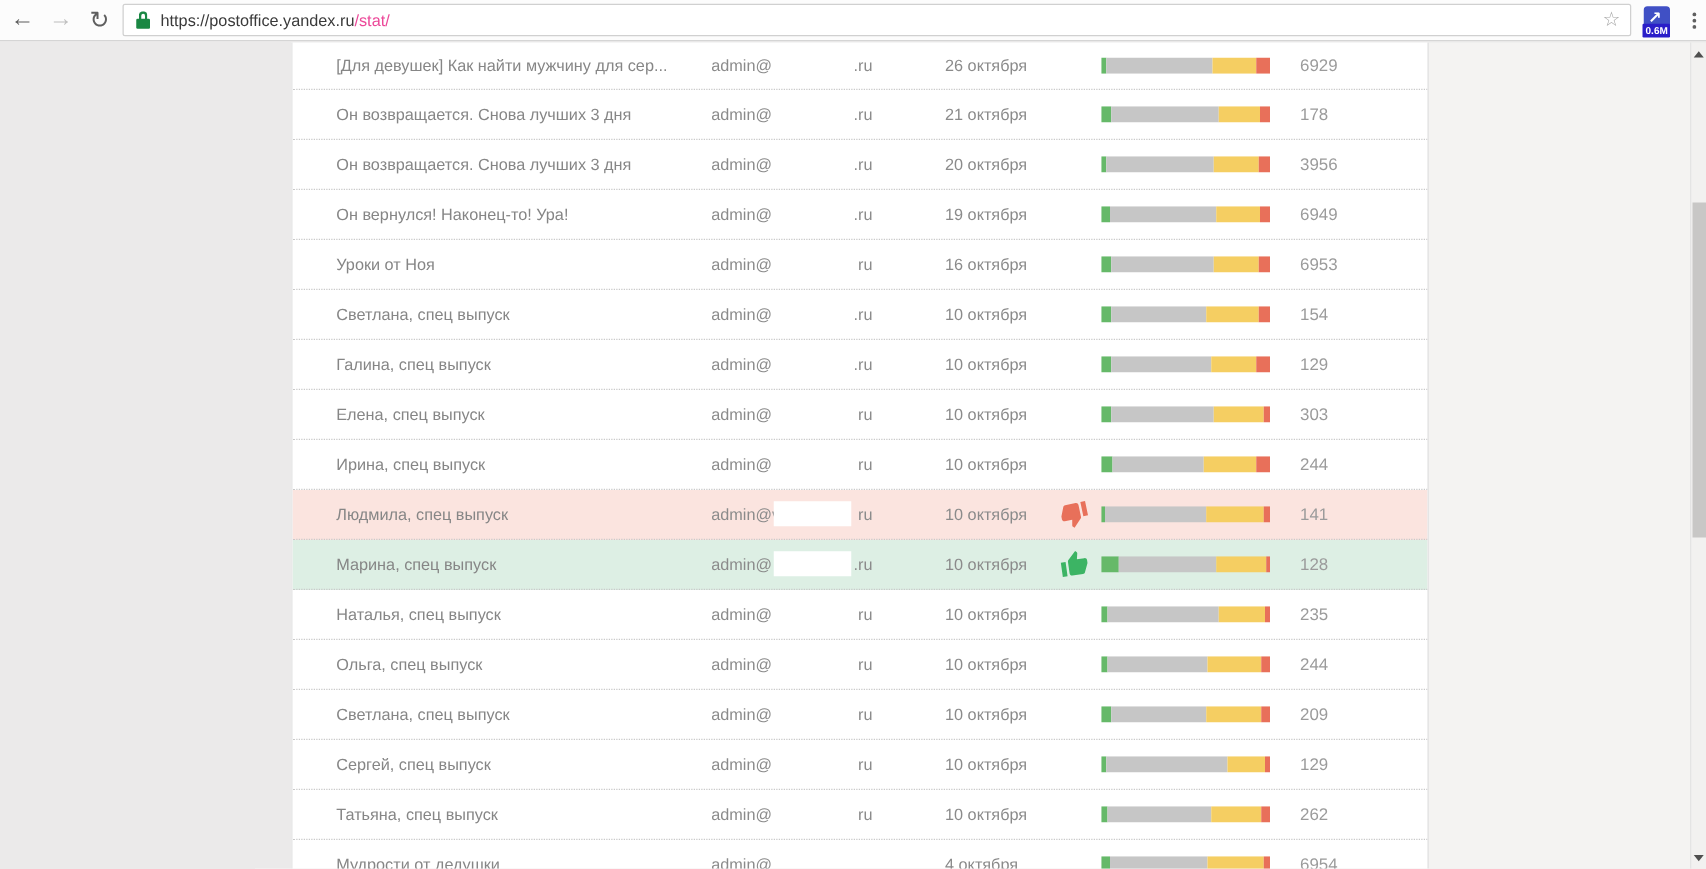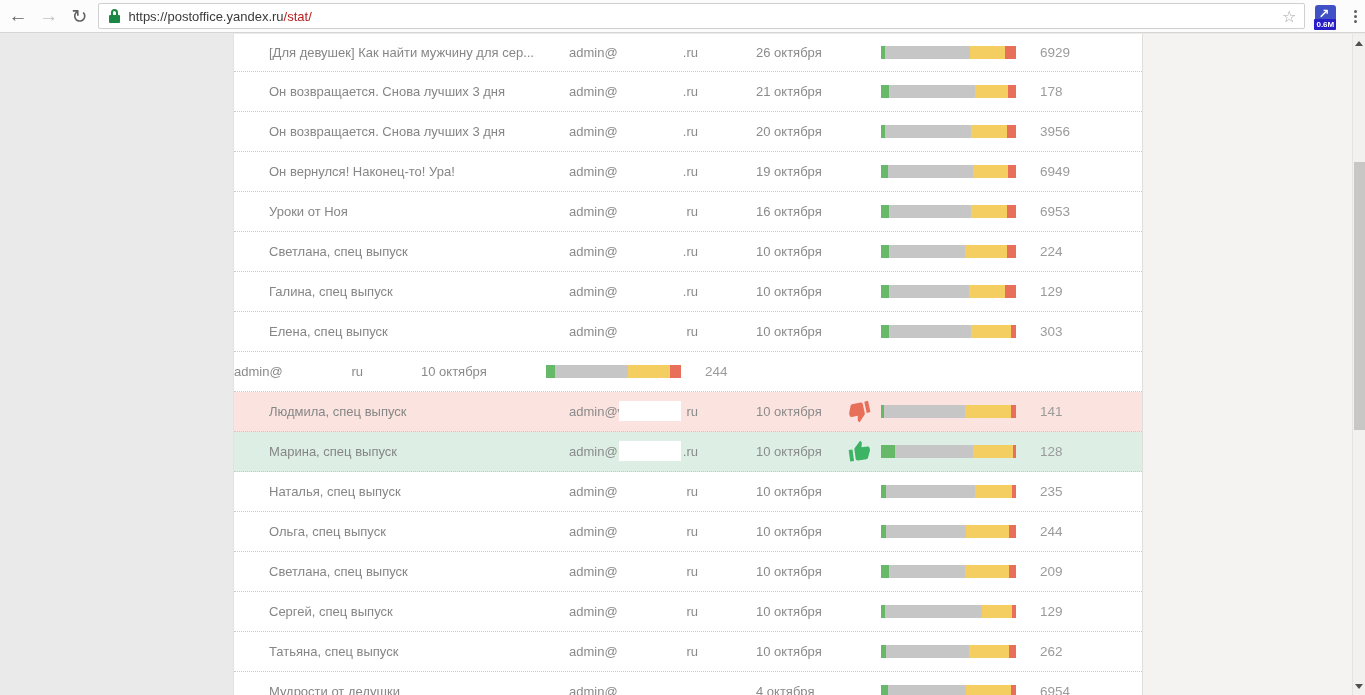--- a/index.html
+++ b/index.html
@@ -8,21 +8,21 @@
 
   
   .toolbar { position:absolute; top:0; left:0; width:1365px; height:33px; background:#fcfcfc; border-bottom:1px solid #d5d5d5; display:flex; align-items:center; z-index:10; }
   .nav-btn { width:28px; height:28px; display:flex; align-items:center; justify-content:center; font-size:19px; color:#5f5f5f; margin-left:5px; cursor:pointer; }
   .nav-btn.disabled { color:#c0c0c0; }
   .omnibox { height:26px; flex:0 0 auto; width:1207px; margin-left:6px; background:#fff; border:1px solid #d0d0d0; border-radius:2px; display:flex; align-items:center; padding:0 8px; position:relative; }
   .lock { width:11px; height:14px; position:relative; margin-right:8px; margin-left:2px; }
   .lock .shackle { position:absolute; top:0; left:2px; width:7px; height:8px; border:2px solid #1a8743; border-bottom:none; border-radius:4px 4px 0 0; }
   .lock .body { position:absolute; bottom:0; left:0; width:11px; height:8px; background:#1a8743; border-radius:1px; }
   .url { font-size:13px; color:#3a3a3a; white-space:nowrap; }
-  .url .path { color:#b91c1c; }
+  .url .path { color:#ec4899; }
   .star { position:absolute; right:8px; top:4px; font-size:16px; color:#a8a8a8; line-height:18px; cursor:pointer; }
   .ext { position:relative; width:24px; height:24px; margin-left:9px; cursor:pointer; }
   .ext .ext-sq { position:absolute; top:1px; left:1px; width:21px; height:19px; background:#4050c5; border-radius:3px; }
   .ext .ext-arrow { position:absolute; top:2px; left:4px; color:#fff; font-size:13px; font-weight:bold; }
   .ext .ext-badge { position:absolute; bottom:-2px; left:0; background:#2a1ec9; color:#fff; font-size:8px; padding:1px 2px; border-radius:1px; font-weight:bold; letter-spacing:0; }
   .menu-dots { width:20px; height:24px; margin-left:10px; display:flex; flex-direction:column; align-items:center; justify-content:center; gap:2px; cursor:pointer; }
   .menu-dots i { width:3px; height:3px; border-radius:50%; background:#606060; }
 
   
   .page { position:absolute; top:34px; left:0; width:1365px; height:661px; }
@@ -169,21 +169,21 @@
           <span>.ru</span>
         </div>
         <div class="c-date">10 октября</div>
         <div class="c-thumb"></div>
         <div class="c-bar">
           <span style="width:6%;background:#66b969"></span>
           <span style="width:56%;background:#c6c6c6"></span>
           <span style="width:31%;background:#f5ce62"></span>
           <span style="width:7%;background:#e8705a"></span>
         </div>
-        <div class="c-count">224</div>
+        <div class="c-count">154</div>
       </div>
       <div class="row">
         <div class="c-subject">Галина, спец выпуск</div>
         <div class="c-email">
           <span>admin@</span>
           <span>.ru</span>
         </div>
         <div class="c-date">10 октября</div>
         <div class="c-thumb"></div>
         <div class="c-bar">
@@ -204,20 +204,21 @@
         <div class="c-thumb"></div>
         <div class="c-bar">
           <span style="width:6%;background:#66b969"></span>
           <span style="width:61%;background:#c6c6c6"></span>
           <span style="width:29%;background:#f5ce62"></span>
           <span style="width:4%;background:#e8705a"></span>
         </div>
         <div class="c-count">303</div>
       </div>
       <div class="row">
+        <div class="c-subject">Ирина, спец выпуск</div>
         <div class="c-email">
           <span>admin@</span>
           <span>ru</span>
         </div>
         <div class="c-date">10 октября</div>
         <div class="c-thumb"></div>
         <div class="c-bar">
           <span style="width:7%;background:#66b969"></span>
           <span style="width:54%;background:#c6c6c6"></span>
           <span style="width:31%;background:#f5ce62"></span>

